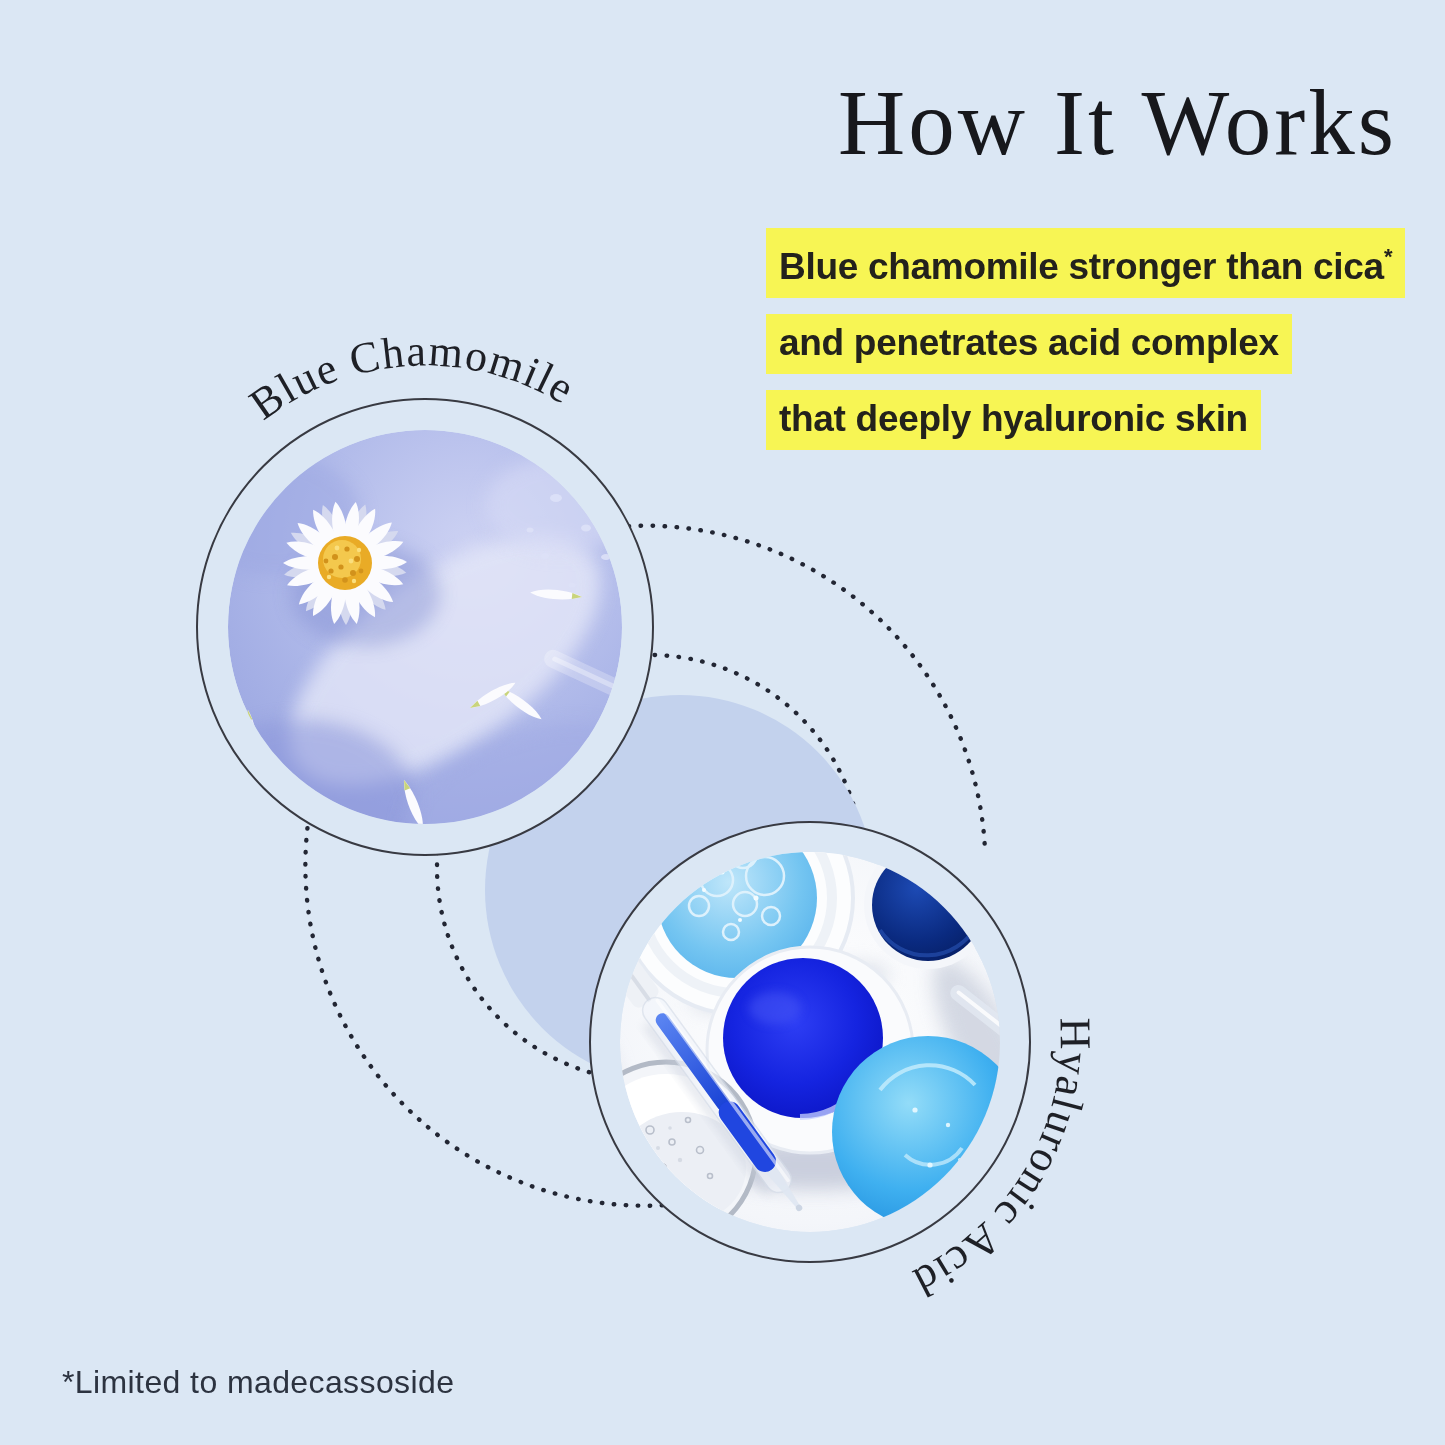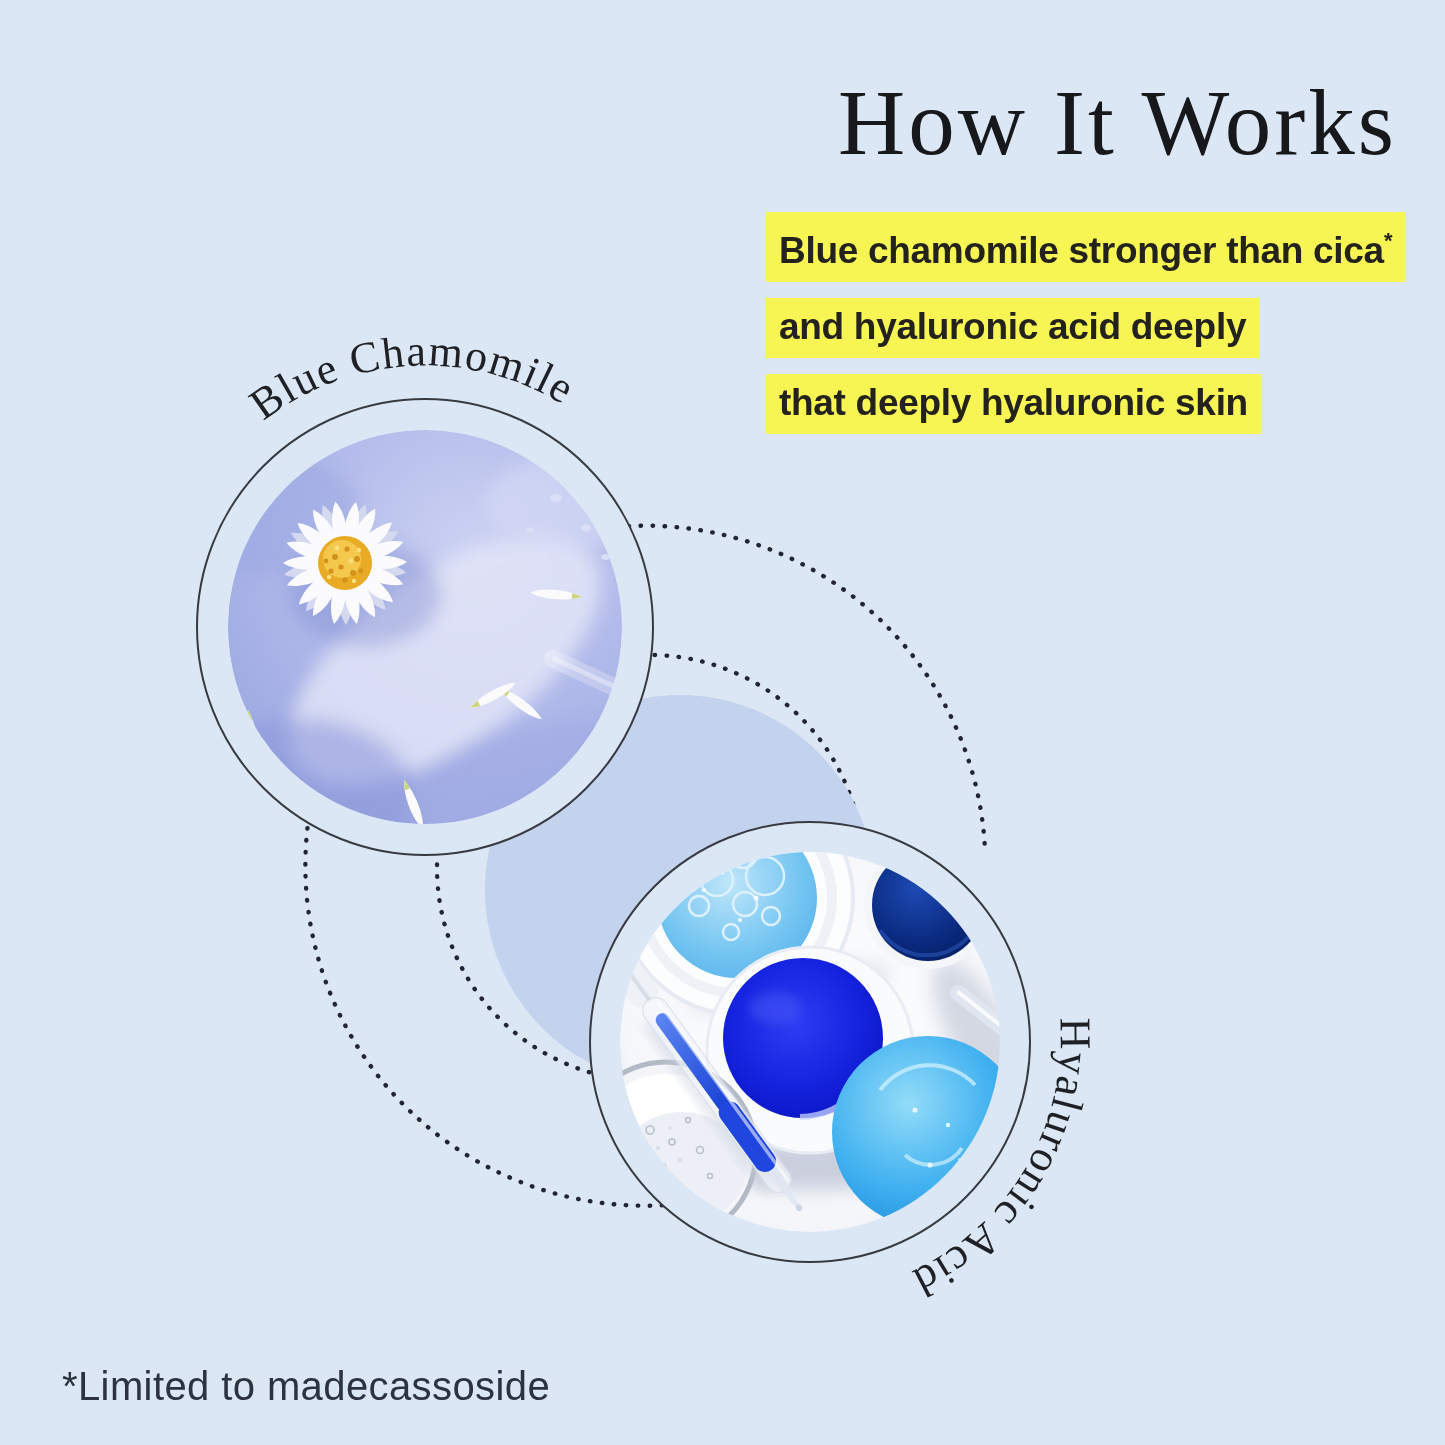--- a/index.html
+++ b/index.html
@@ -9,31 +9,31 @@
     font-family:"Liberation Sans", sans-serif;
   }
   .scene{position:absolute;left:0;top:0;}
   .dots{fill:none;stroke:#222633;stroke-width:4.4;stroke-dasharray:0.5 11.5;stroke-linecap:round;}
   .page-title{
     position:absolute;top:76px;right:48px;
     font-family:"Liberation Serif", serif;
     font-size:93px;font-weight:500;color:#17181c;
     letter-spacing:3px;white-space:nowrap;line-height:1;text-align:center;
   }
-  .claims{position:absolute;left:766px;top:212px;text-align:right;}
+  .claims{position:absolute;left:766px;top:228px;text-align:right;}
   .claim-line{
     display:table;background:#f7f554;color:#23221c;
     font-size:37px;font-weight:600;letter-spacing:-0.3px;
     line-height:38px;padding:10px 13px 12px 13px;margin:0 0 16px 0;
     white-space:nowrap;
   }
   .claim-line sup{font-size:22px;vertical-align:15px;font-weight:600;}
   .footnote{
     position:absolute;left:62px;top:1364px;
-    font-size:40px;color:#2c3340;letter-spacing:0.4px;white-space:nowrap;
+    font-size:32px;color:#2c3340;letter-spacing:0.4px;white-space:nowrap;
   }
   .arc-label{
     font-family:"Liberation Serif", serif;
     font-size:44px;fill:#1e2026;letter-spacing:1.5px;
   }
 </style>
 </head>
 <body>
 
 <svg class="scene" width="1445" height="1445" viewBox="0 0 1445 1445">
@@ -307,17 +307,17 @@
   </text>
 </svg>
 
 <div class="page-title">How It Works</div>
 
 <div class="claims">
   <div class="claim-line">
       <span>Blue chamomile stronger than cica</span>
       <sup>*</sup>
     </div>
-  <div class="claim-line">and hyaluronic acid deeply</div>
+  <div class="claim-line">and penetrates acid complex</div>
   <div class="claim-line">that deeply hyaluronic skin</div>
 </div>
 
 <div class="footnote">*Limited to madecassoside</div>
 
 </body></html>

